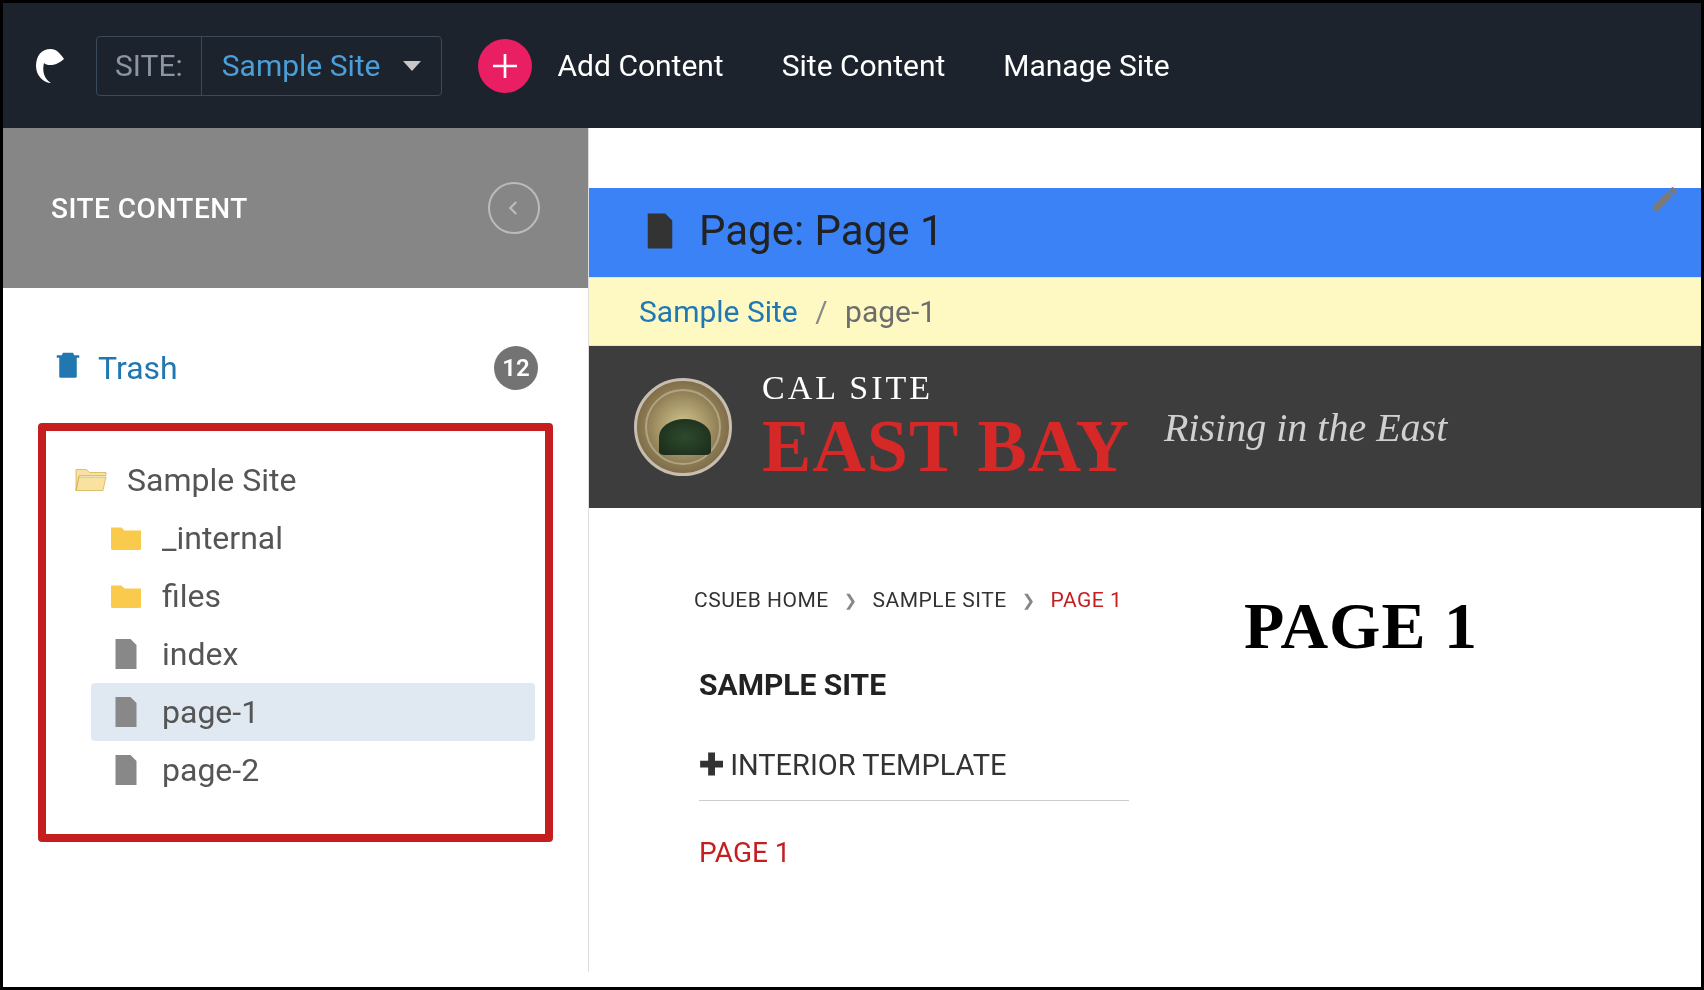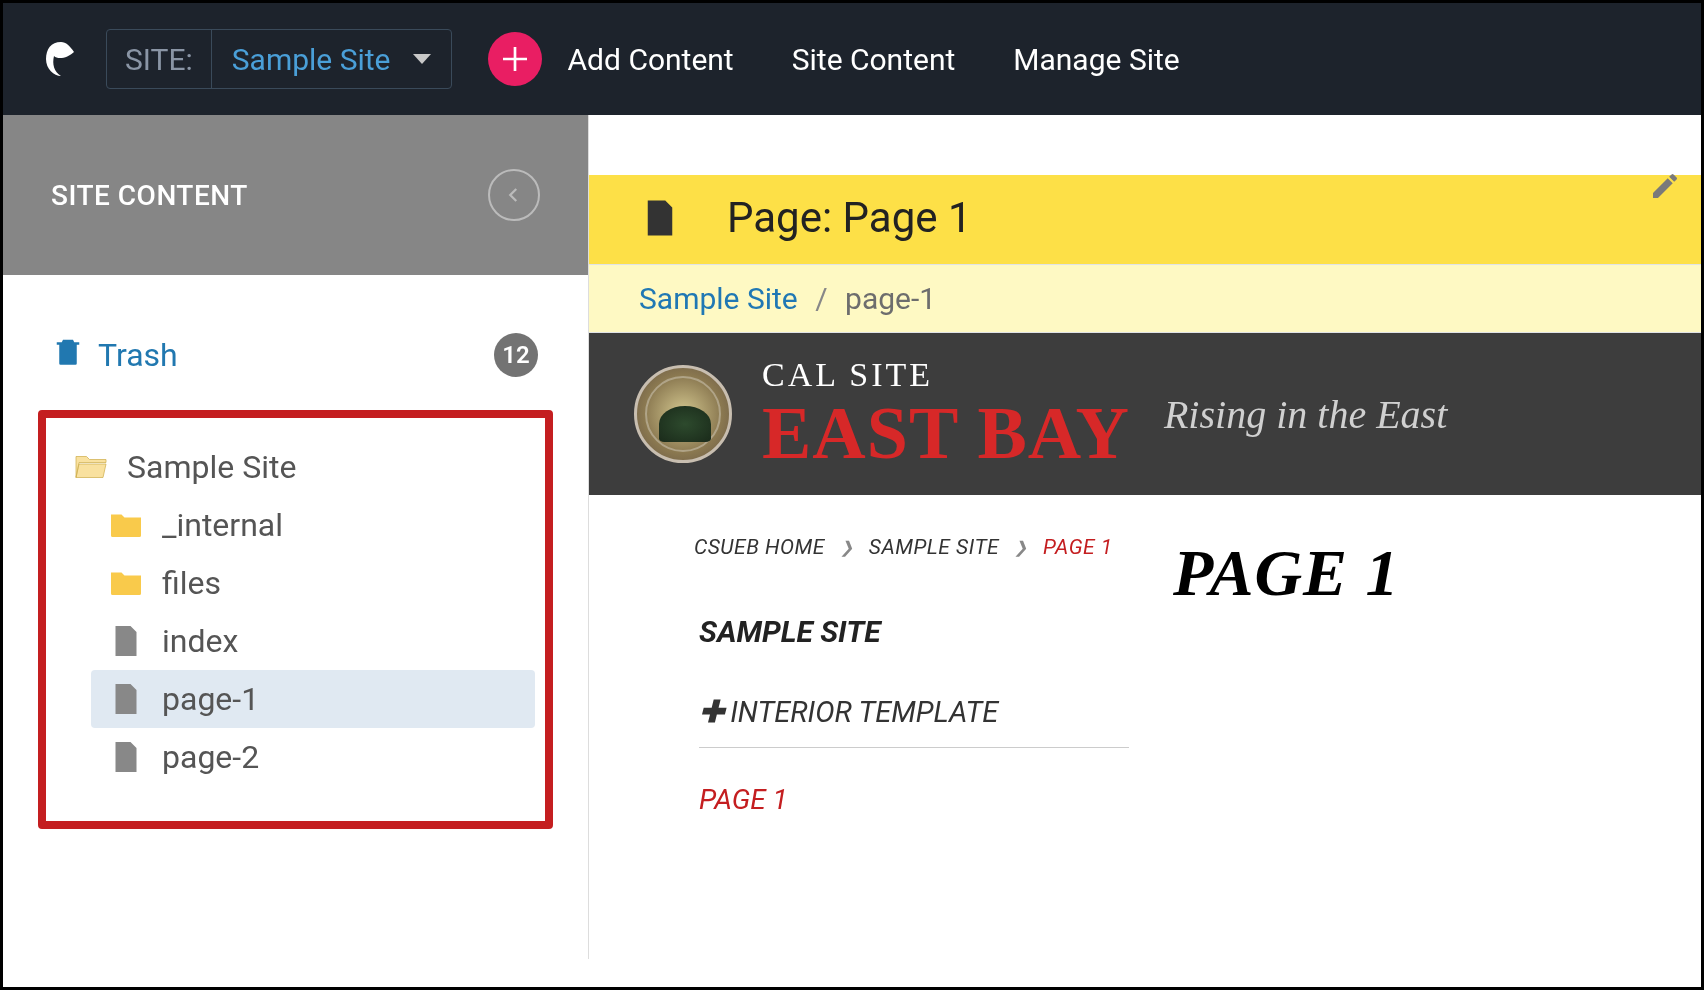--- a/index.html
+++ b/index.html
@@ -1,18 +1,18 @@
 <!DOCTYPE html>
 <html><head>
 <meta charset="utf-8">
 <style>
 * { margin: 0; padding: 0; box-sizing: border-box; }
 body { font-family: -apple-system, BlinkMacSystemFont, 'Segoe UI', Roboto, sans-serif; background: #fff; border: 3px solid #000; width: 1704px; height: 990px; overflow: hidden; position: relative; }
 
-.topbar { background: #1d232c; height: 112px; display: flex; align-items: center; padding: 0 30px; gap: 18px; }
+.topbar { background: #1d232c; height: 125px; display: flex; align-items: center; padding: 0 20px; gap: 18px; }
 .logo { width: 55px; height: 55px; display: flex; align-items: center; justify-content: center; }
 .site-selector { display: flex; align-items: center; border: 1px solid #3a4a5a; border-radius: 4px; height: 60px; }
 .site-label { color: #8a95a5; font-size: 30px; padding: 0 18px; border-right: 1px solid #3a4a5a; height: 100%; display: flex; align-items: center; }
 .site-value { color: #4a9fd8; font-size: 30px; padding: 0 60px 0 20px; position: relative; display: flex; align-items: center; height: 100%; }
 .site-value::after { content: ''; position: absolute; right: 20px; width: 0; height: 0; border-left: 9px solid transparent; border-right: 9px solid transparent; border-top: 10px solid #c8c8c8; }
 .add-btn { background: #e91e63; width: 54px; height: 54px; border-radius: 50%; display: flex; align-items: center; justify-content: center; color: #fff; font-size: 40px; line-height: 1; margin-left: 18px; }
 .nav-link { color: #fff; font-size: 30px; margin-left: 8px; cursor: pointer; }
 .nav-link.ml { margin-left: 40px; }
 
 .main { display: flex; height: calc(100% - 140px); }
@@ -33,39 +33,39 @@
 .tree-item { display: flex; align-items: center; padding: 10px 15px; cursor: pointer; border-radius: 4px; color: #555; }
 .tree-item.selected { background: #e0e9f2; }
 .tree-item .icon { width: 40px; height: 36px; margin-right: 16px; flex-shrink: 0; }
 .tree-item.indent-1 { margin-left: 35px; }
 .folder-icon { fill: #f9ca4b; }
 .folder-open-icon { fill: #f9e19f; stroke: #d0b050; stroke-width: 0.5; }
 .page-icon { fill: #888; }
 
 .content { flex: 1; display: flex; flex-direction: column; overflow: hidden; position: relative; }
 .content-spacer { height: 60px; background: #fff; }
-.page-header { display: flex; align-items: center; padding: 18px 50px 22px 50px; background: #fde047; gap: 28px; }
+.page-header { display: flex; align-items: center; padding: 18px 50px 22px 50px; background: #3b82f6; }
 .page-header .page-icon-lg { width: 42px; height: 42px; margin-right: 18px; }
 .page-title { font-size: 42px; font-weight: 400; color: #222; }
 .edit-pencil { position: absolute; top: 55px; right: 20px; color: #7a7a7a; }
 .breadcrumb-row { background: #fef9c3; border-top: 1px solid #e0e3e6; border-bottom: 1px solid #e0e3e6; padding: 16px 50px; font-size: 30px; }
 .breadcrumb-link { color: #2078b4; }
 .breadcrumb-sep { color: #888; margin: 0 10px; }
 .breadcrumb-current { color: #6d6d6d; }
 
 .banner { background: #3d3d3d; display: flex; align-items: center; padding: 25px 45px; gap: 30px; }
 .seal { width: 98px; height: 98px; border-radius: 50%; background: radial-gradient(circle, #d4c890 0%, #8a7850 60%, #654 100%); border: 3px solid #c8beb0; position: relative; overflow: hidden; }
 .seal::before { content: ''; position: absolute; inset: 8px; border: 2px solid rgba(255,255,255,0.3); border-radius: 50%; }
 .seal::after { content: ''; position: absolute; top: 38px; left: 22px; width: 52px; height: 36px; background: radial-gradient(ellipse at center, #2d4a2d 0%, #1a2a1a 100%); border-radius: 50% 50% 10% 10%; }
 .banner-text { display: flex; flex-direction: column; line-height: 1; }
 .banner-top { color: #fff; font-family: Georgia, serif; font-size: 34px; letter-spacing: 3px; margin-bottom: 4px; }
 .banner-main { color: #d72828; font-family: Georgia, serif; font-size: 74px; font-weight: 700; letter-spacing: 1px; }
 .banner-tag { color: #d0d0d0; font-family: Georgia, serif; font-size: 40px; font-style: italic; margin-left: 4px; }
 
-.preview-body { display: flex; padding: 40px 90px 0 110px; gap: 44px; font-style: italic; }
+.preview-body { display: flex; padding: 80px 90px 0 110px; gap: 115px; }
 .preview-left { flex: 0 0 430px; }
 .preview-crumbs { font-size: 21px; color: #333; letter-spacing: 0.5px; margin-bottom: 55px; display: flex; align-items: center; gap: 15px; flex-wrap: nowrap; white-space: nowrap; }
 .preview-crumbs .chev { color: #888; font-size: 16px; }
 .preview-crumbs .current { color: #c41e20; }
 .site-name { font-size: 30px; font-weight: 700; color: #222; margin-bottom: 45px; }
 .template-row { font-size: 29px; color: #333; padding-bottom: 18px; border-bottom: 1px solid #ccc; margin-bottom: 35px; display: flex; align-items: center; }
 .template-row .plus { font-weight: 700; font-size: 30px; margin-right: 6px; }
 .page-link { color: #c41e20; font-size: 28px; }
 .h1 { font-family: Georgia, 'Times New Roman', serif; font-size: 66px; font-weight: 700; letter-spacing: 1px; }
 </style>

